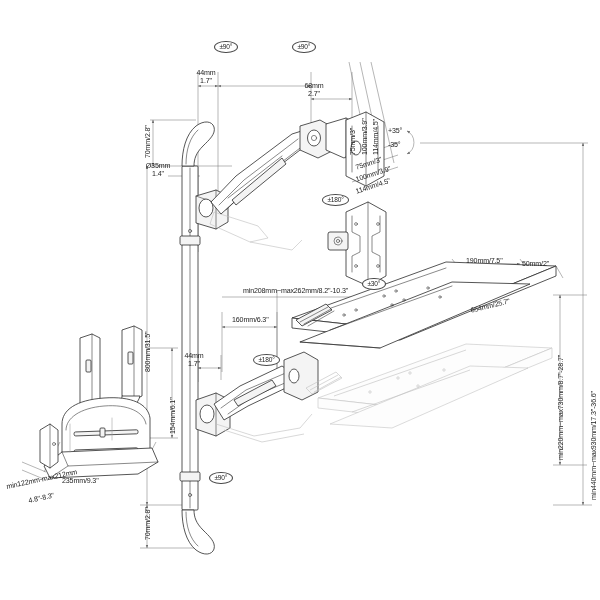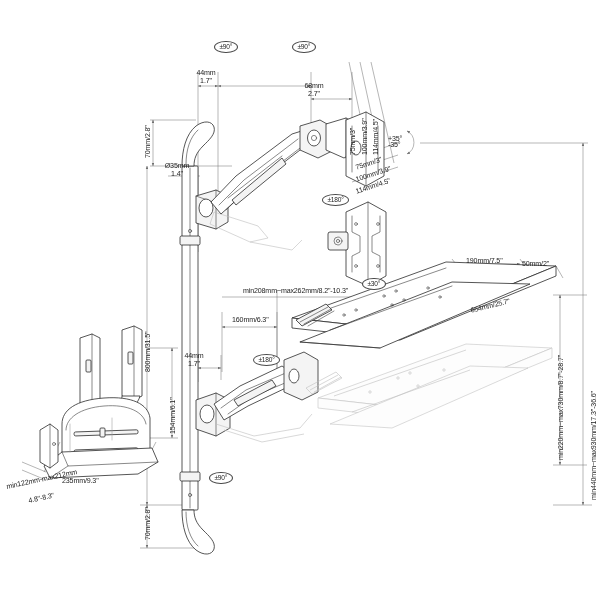--- a/index.html
+++ b/index.html
@@ -301,28 +301,28 @@
   </div>
 
   <div class="lbl rot90" style="left:350px;top:155px;">75mm/3"</div>
   <div class="lbl rot90" style="left:362px;top:155px;">100mm/3.9"</div>
   <div class="lbl rot90" style="left:373px;top:155px;">114mm/4.5"</div>
 
   <div class="lbl rotTilt" style="left:355px;top:165px;transform:rotate(-18deg);">75mm/3"</div>
   <div class="lbl rotTilt" style="left:355px;top:177px;transform:rotate(-18deg);">100mm/3.9"</div>
   <div class="lbl rotTilt" style="left:355px;top:189px;transform:rotate(-18deg);">114mm/4.5"</div>
 
-  <div class="lbl" style="left:388px;top:136px;">+35°</div>
+  <div class="lbl" style="left:388px;top:128px;">+35°</div>
   <div class="lbl" style="left:388px;top:142px;">-35°</div>
 
   <div class="badge" style="left:322px;top:194px;">±180°</div>
 
   <div class="lbl rot90" style="left:145px;top:158px;">70mm/2.8"</div>
 
-  <div class="lbl ctr two" style="left:155px;top:162px;width:44px;">
+  <div class="lbl ctr two" style="left:136px;top:162px;width:44px;">
     <span>Ø35mm</span><br>
     <span>1.4"</span>
   </div>
 
   <div class="lbl rot90" style="left:145px;top:372px;">800mm/31.5"</div>
 
   <div class="lbl rot90" style="left:145px;top:540px;">70mm/2.8"</div>
 
   <div class="lbl" style="left:243px;top:288px;">min208mm~max262mm/8.2"-10.3"</div>
 

